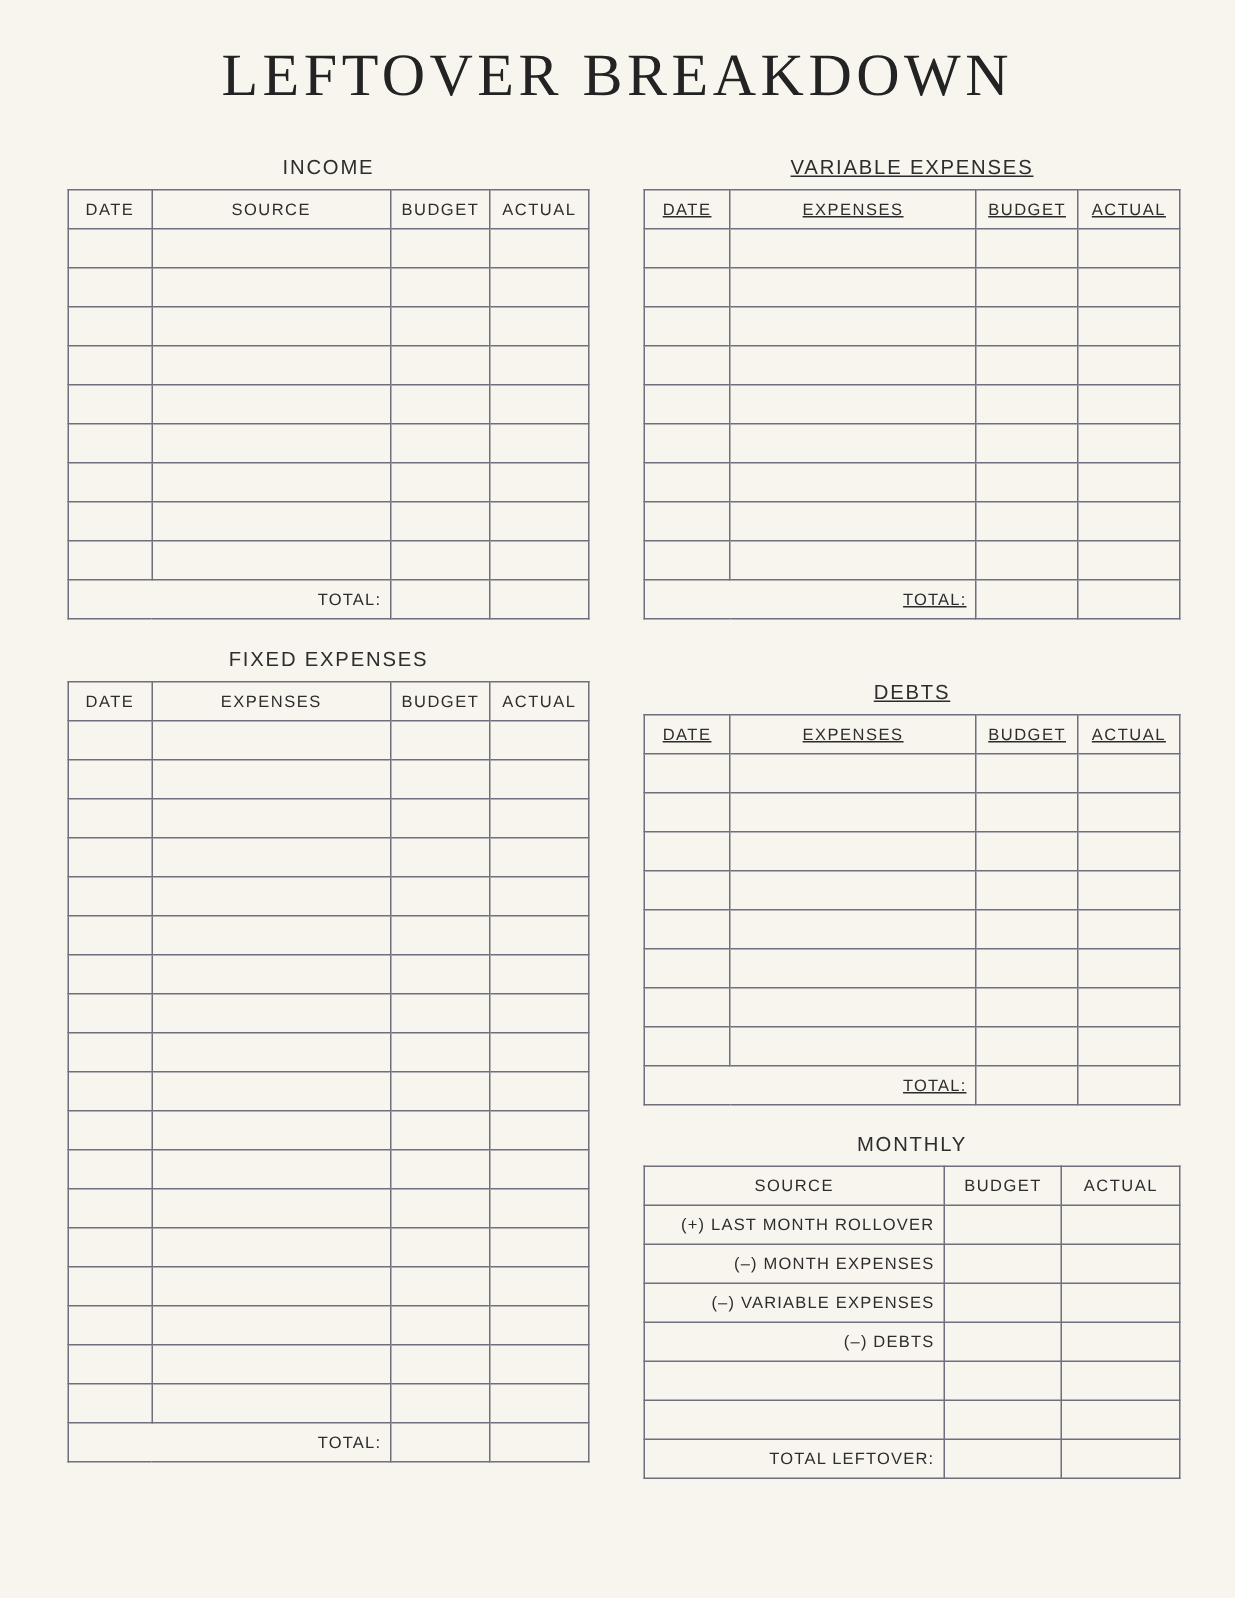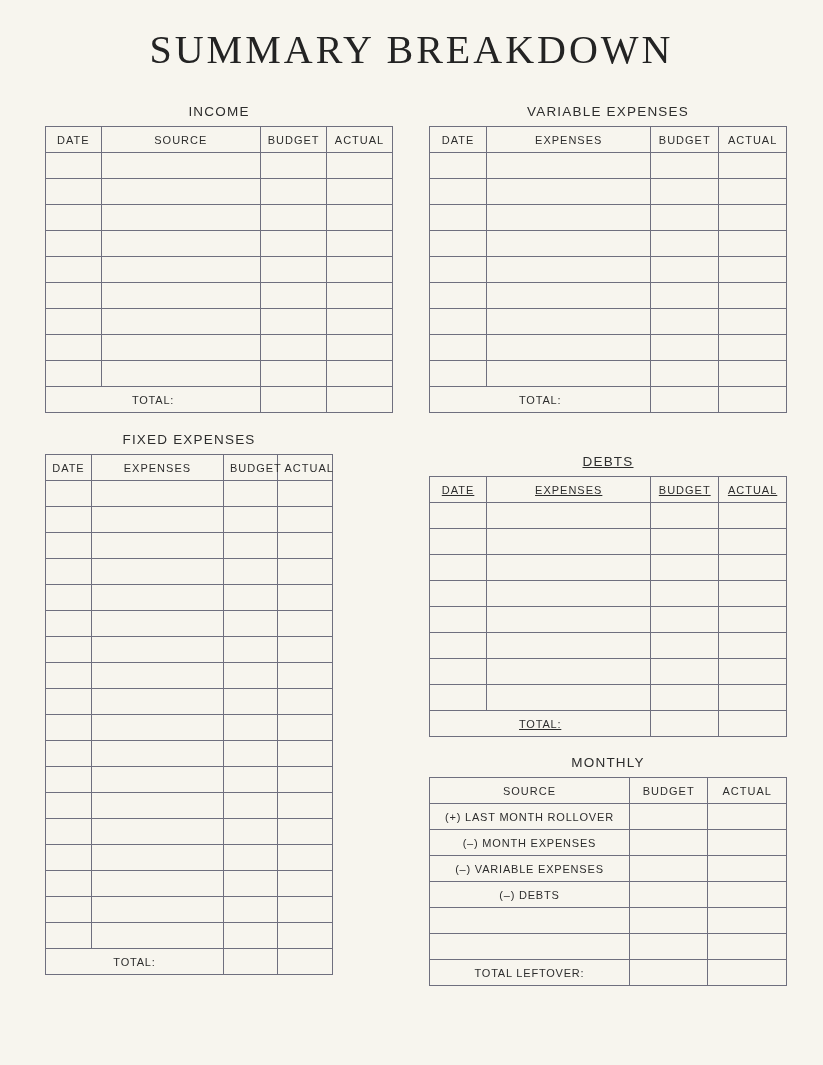--- a/index.html
+++ b/index.html
@@ -49,50 +49,50 @@
     padding: 0 6px;
     font-size: 11px;
     font-weight: 400;
     letter-spacing: 0.8px;
     color: #2d2d2d;
     text-align: center;
     vertical-align: middle;
     background: transparent;
   }
   table.grid td.label-left {
-    text-align: center;
+    text-align: right;
   }
   table.grid th {
     font-size: 11px;
     letter-spacing: 1px;
     margin-top: 42px;
   }
 
   .col-date { width: 16%; }
   .col-source { width: 46%; }
   .col-budget { width: 19%; }
   .col-actual { width: 19%; }
 
   
   .block { position: absolute; }
 
   #income-block   { left: 45px;  top: 104px;  width: 348px; }
-  #fixed-block    { left: 45px;  top: 432px;  width: 288px; }
-  #variable-block { left: 429px; top: 104px;  width: 358px; }
+  #fixed-block    { left: 45px;  top: 432px;  width: 348px; }
+  #variable-block { left: 429px; top: 104px;  width: 358px; text-decoration: underline; }
   #debts-block    { left: 429px; top: 454px;  width: 358px; text-decoration: underline; }
   #summary-block  { left: 429px; top: 755px;  width: 358px; }
 
   .sum-col-source { width: 56%; }
   .sum-col-budget { width: 22%; }
   .sum-col-actual { width: 22%; }
 </style>
 </head>
 <body>
 
-<h1 class="page-title">SUMMARY BREAKDOWN</h1>
+<h1 class="page-title">LEFTOVER BREAKDOWN</h1>
 
 <div class="block" id="income-block">
   <div class="section-title">INCOME</div>
   <table class="grid">
     <colgroup>
         <col class="col-date">
         <col class="col-source">
         <col class="col-budget">
         <col class="col-actual">
       </colgroup>

